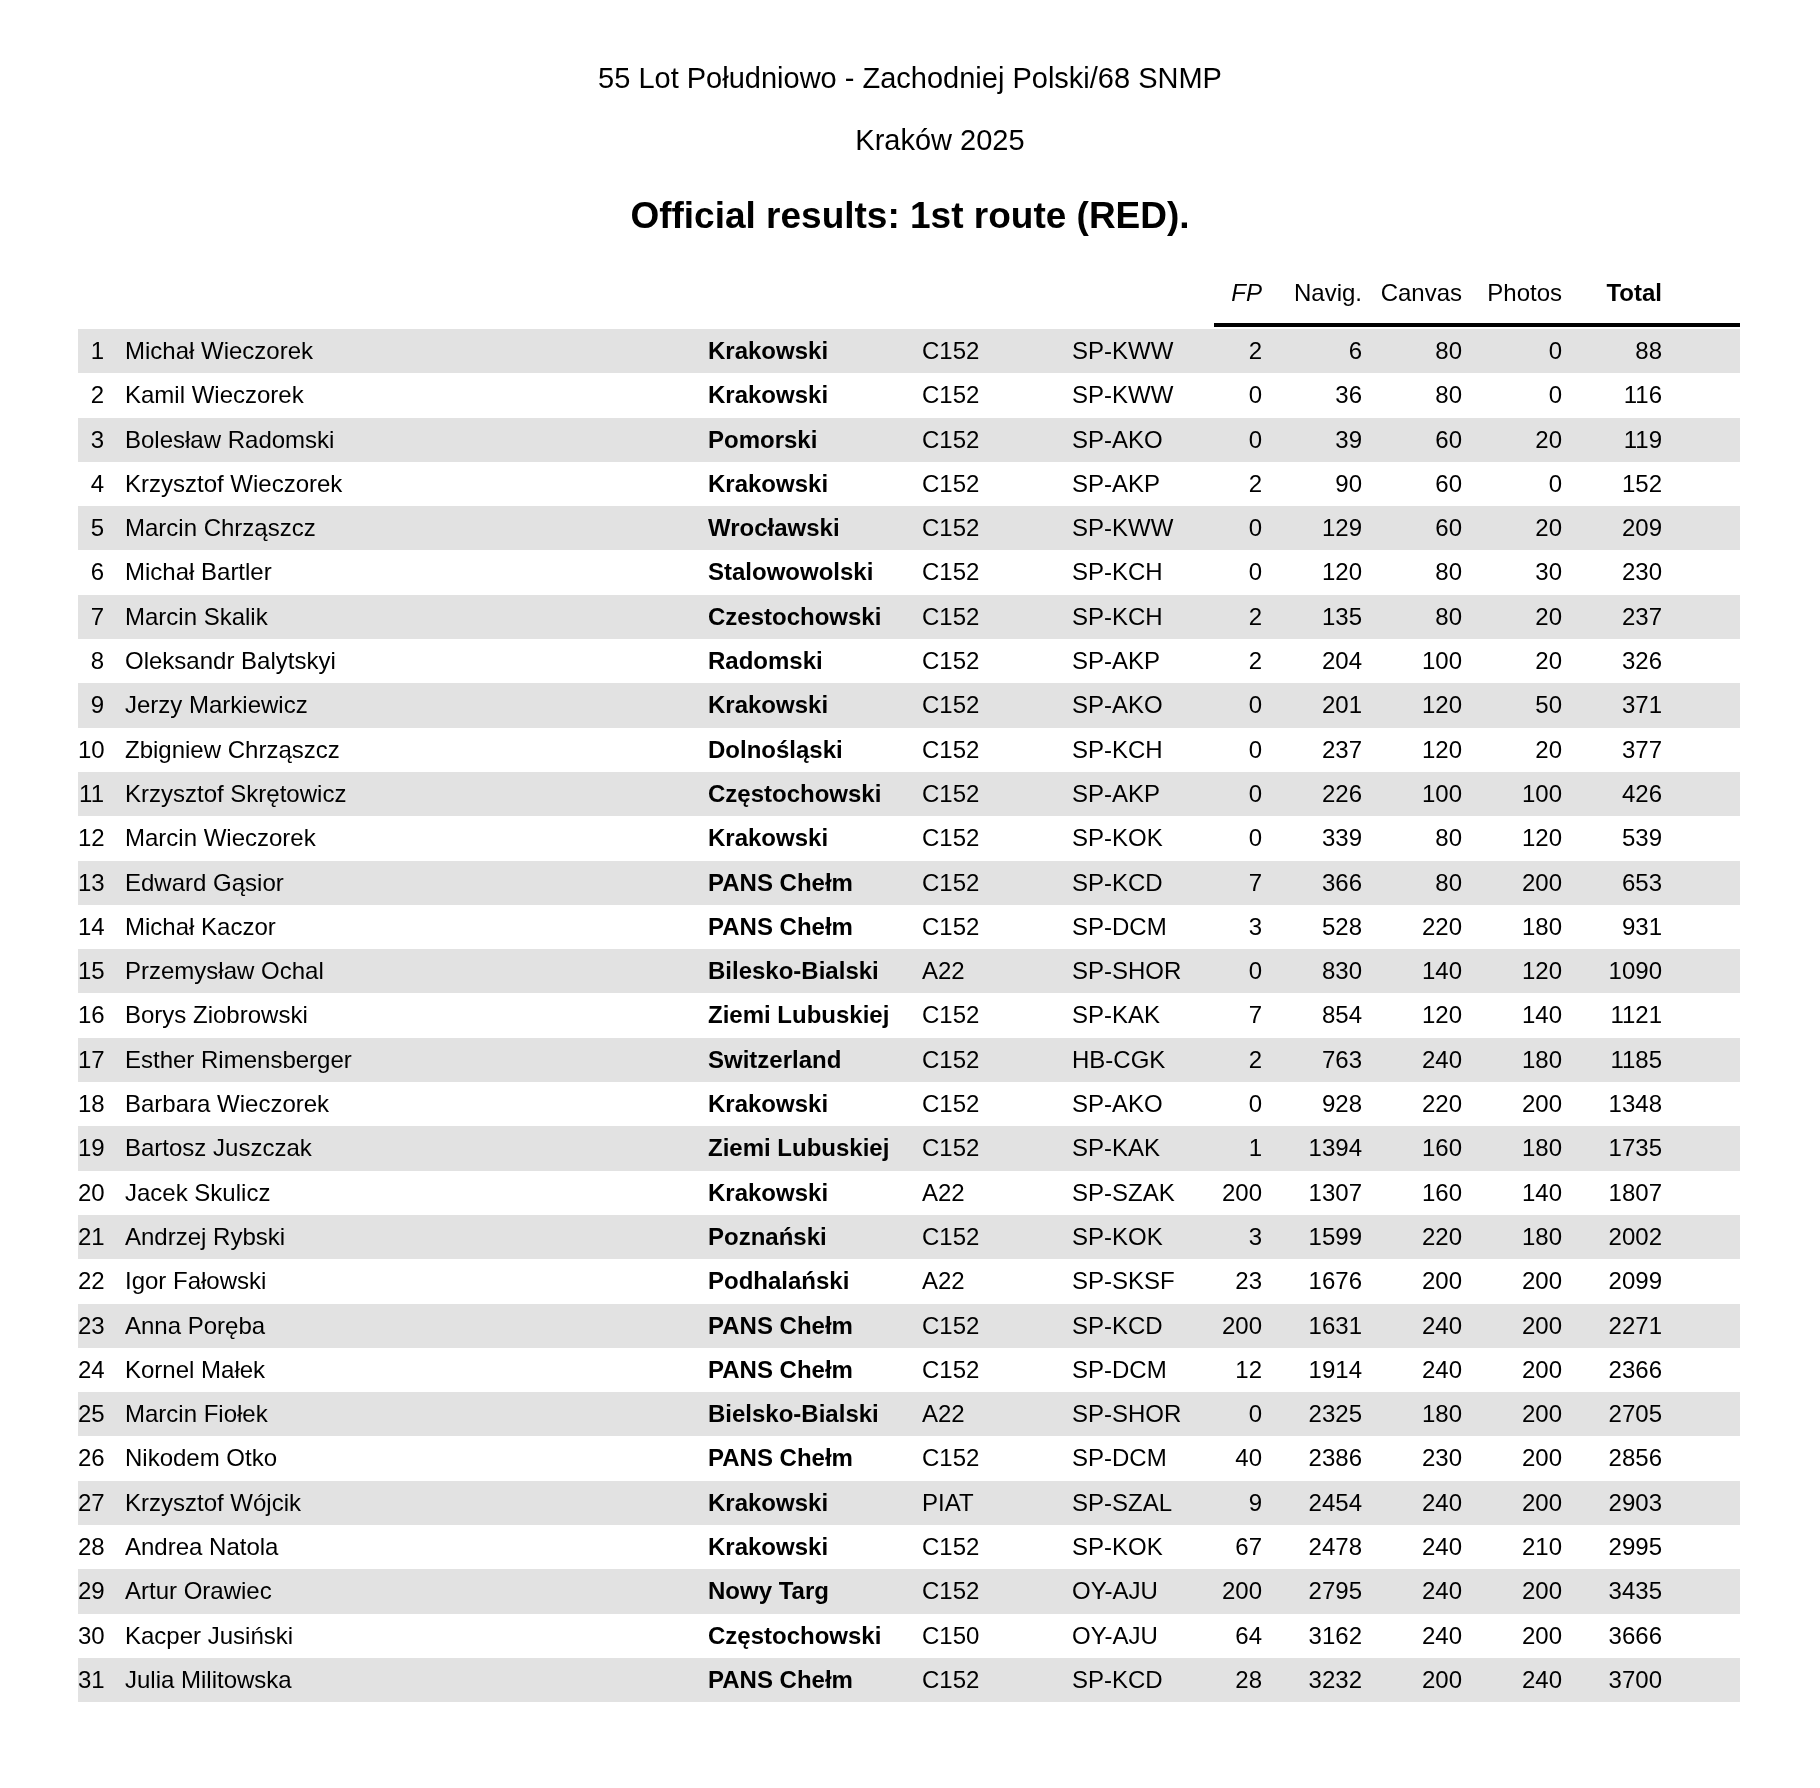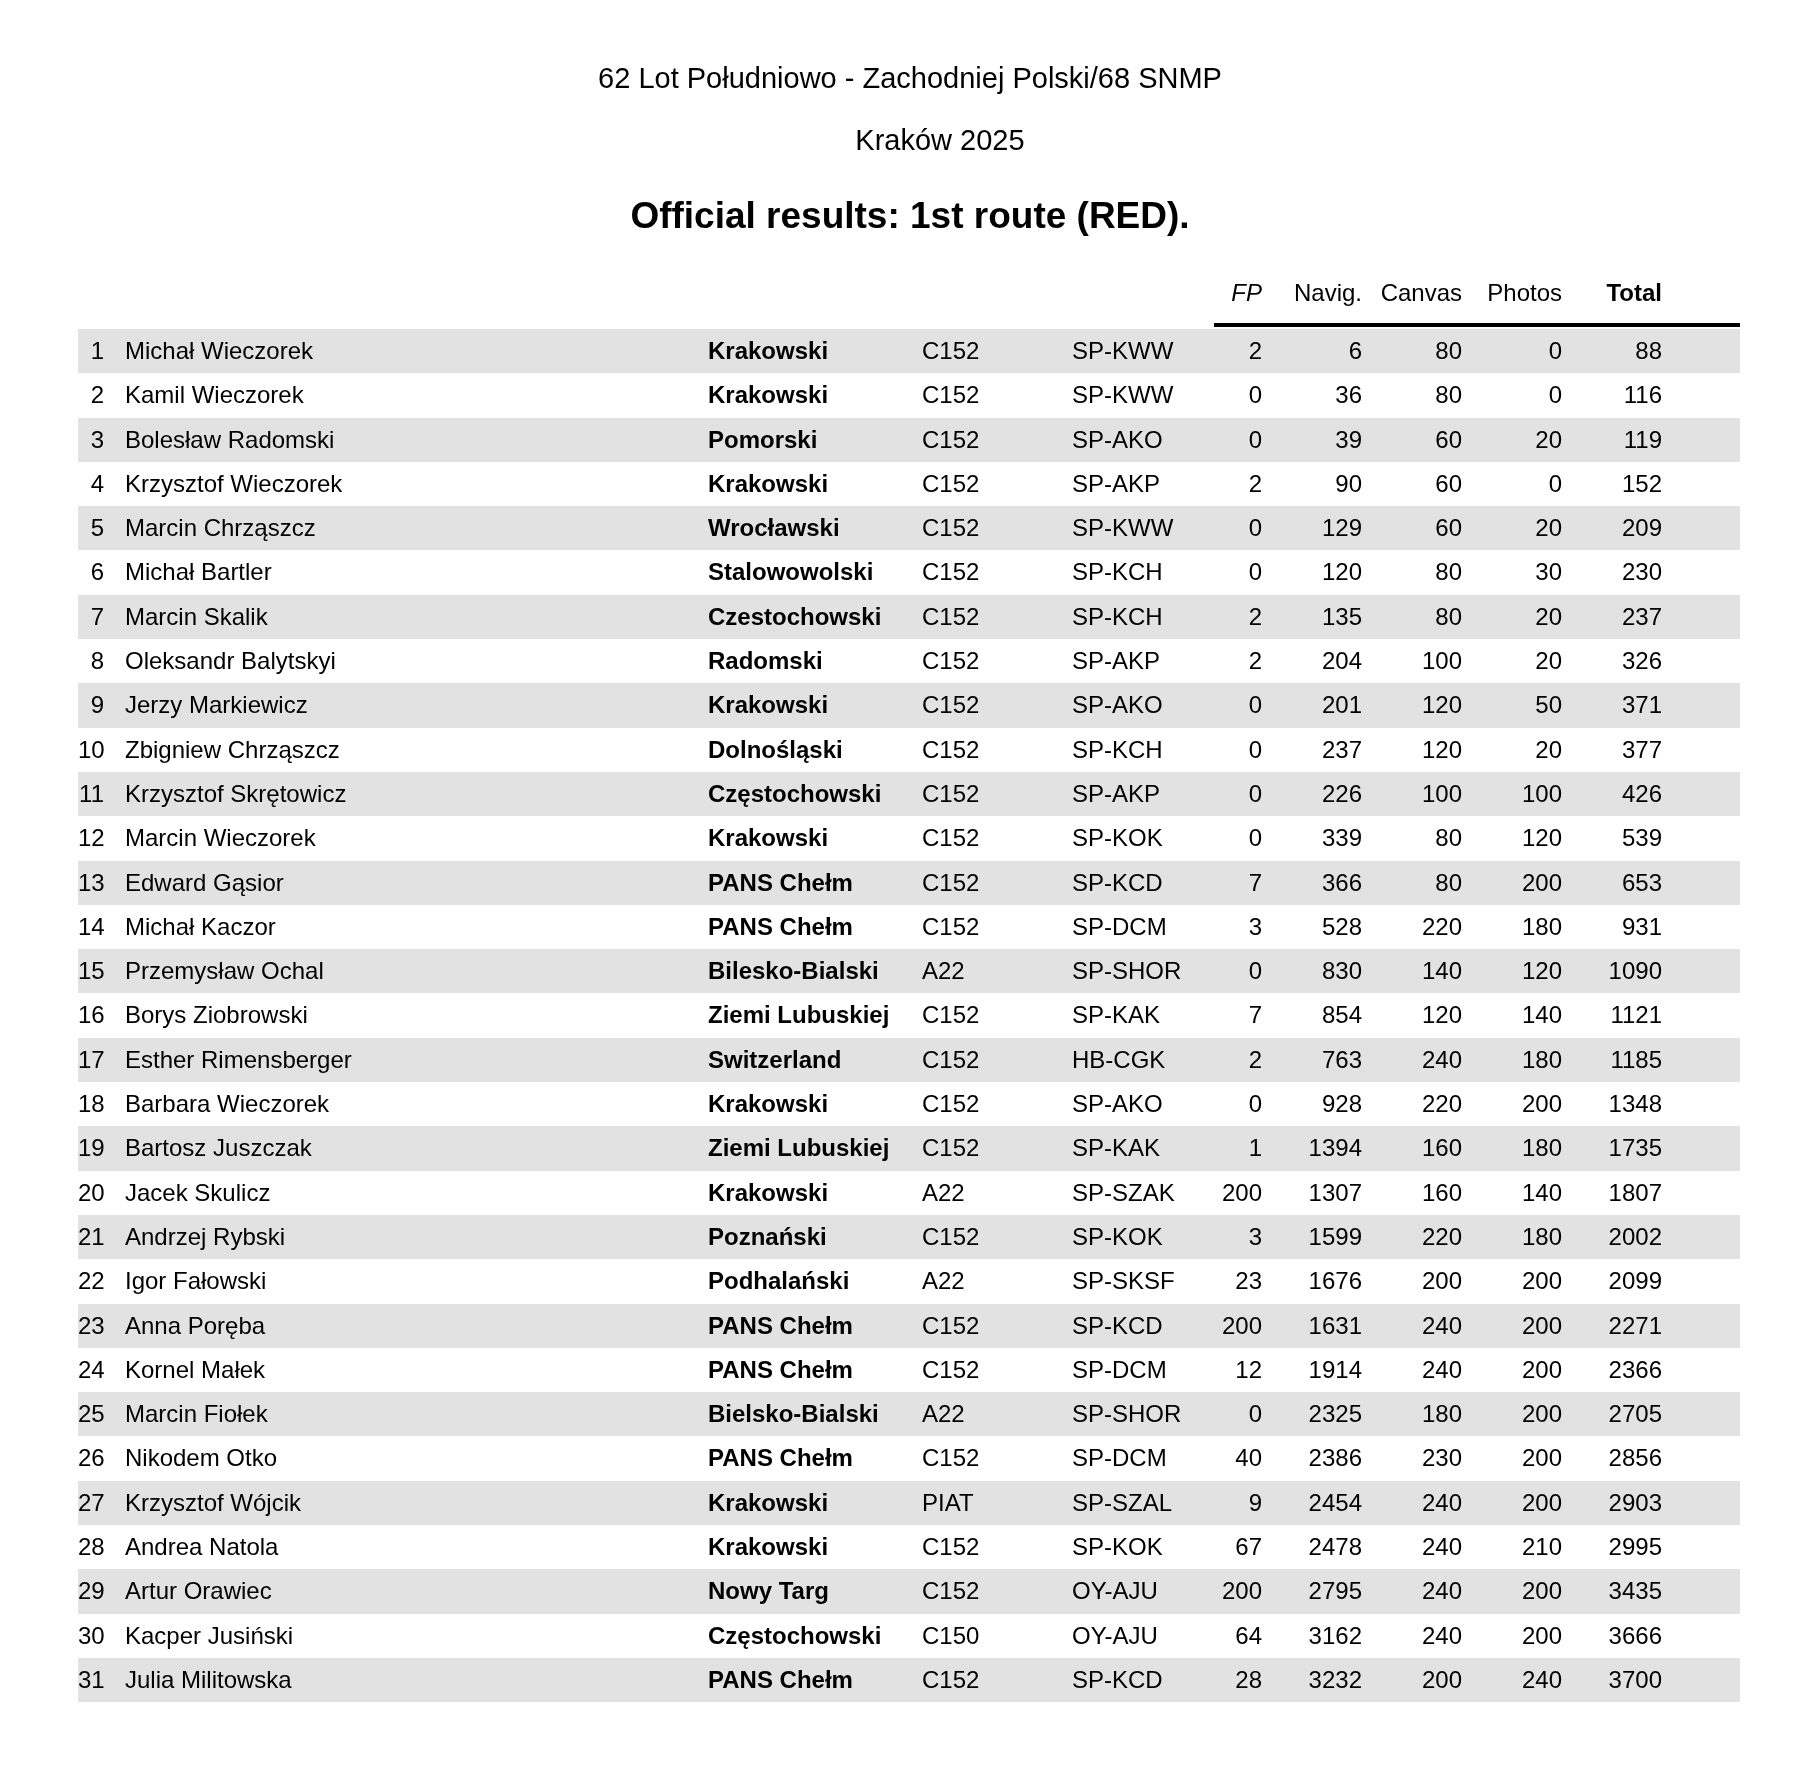--- a/index.html
+++ b/index.html
@@ -26,21 +26,21 @@
   .c-reg { left: 994px; }
   .c-fp { left: 1100px; width: 84px; }
   .c-nav { left: 1200px; width: 84px; }
   .c-can { left: 1300px; width: 84px; }
   .c-pho { left: 1400px; width: 84px; }
   .c-tot { left: 1500px; width: 84px; }
 </style>
 </head>
 <body>
 
-<div class="title1">62 Lot Południowo - Zachodniej Polski/68 SNMP</div>
+<div class="title1">55 Lot Południowo - Zachodniej Polski/68 SNMP</div>
 <div class="title2">Kraków 2025</div>
 <div class="title3">Official results:  1st route (RED).</div>
 
 <div class="hdr" style="left:1178px;width:84px;font-style:italic;">FP</div>
 <div class="hdr" style="left:1278px;width:84px;">Navig.</div>
 <div class="hdr" style="left:1362px;width:100px;">Canvas</div>
 <div class="hdr" style="left:1462px;width:100px;">Photos</div>
 <div class="hdr total" style="left:1578px;width:84px;text-align:right;">Total</div>
 <div class="hdr-line"></div>
 

